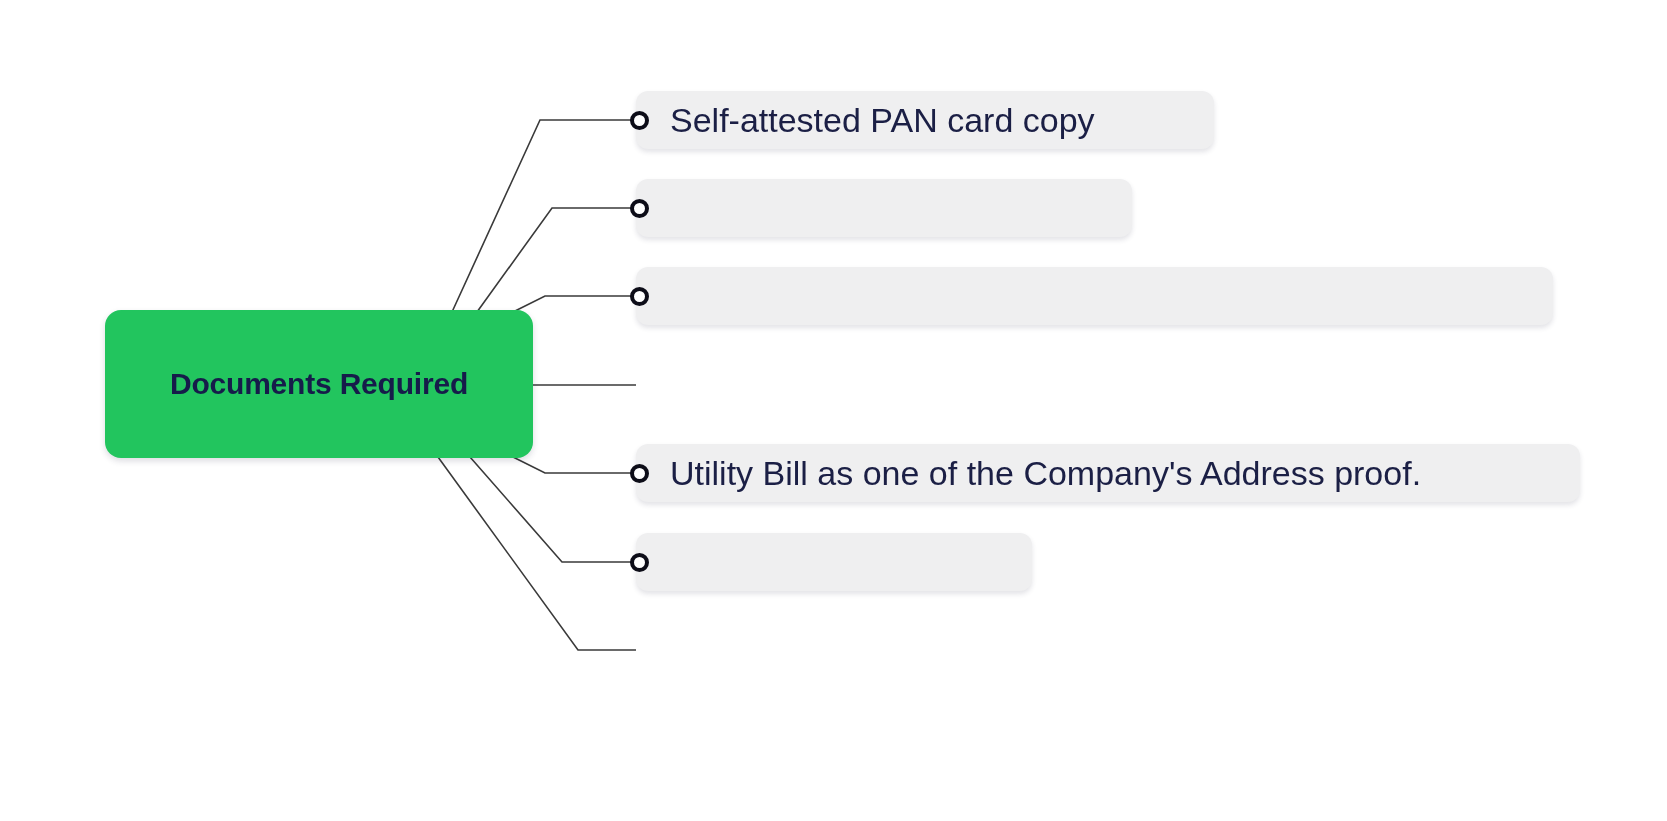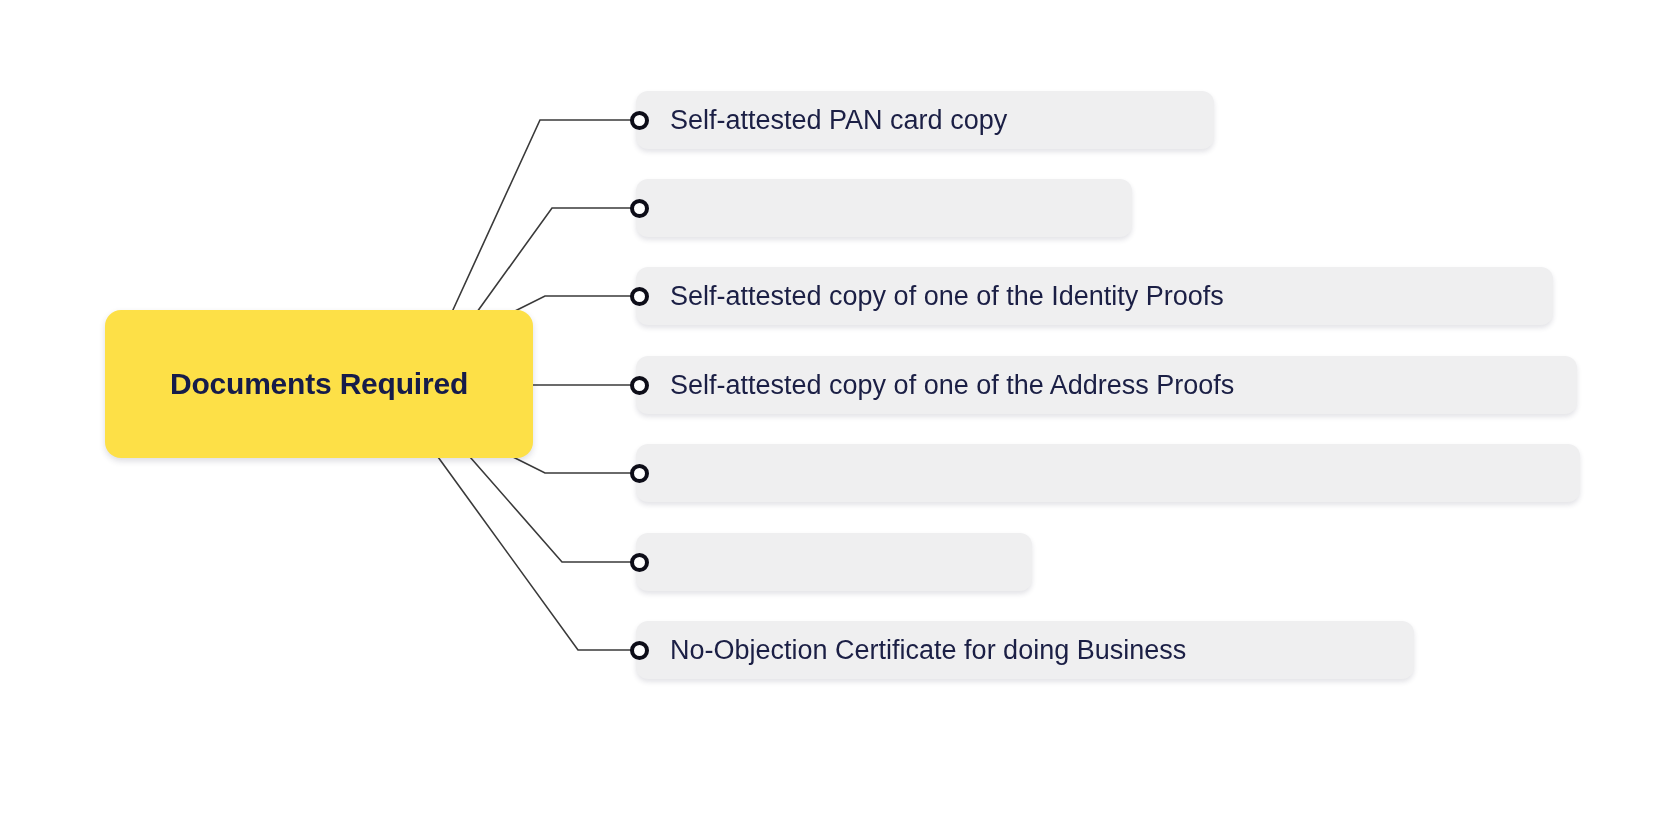--- a/index.html
+++ b/index.html
@@ -34,21 +34,21 @@
     overflow: visible;
   }
 
   
   .root-node {
     position: absolute;
     left: 105px;
     top: 310px;
     width: 428px;
     height: 148px;
-    background: #fde047;
+    background: #22c55e;
     border-radius: 16px;
     box-shadow: 0 3px 6px rgba(40, 40, 70, 0.16);
     display: flex;
     align-items: center;
     justify-content: center;
     box-sizing: border-box;
   }
   .root-label {
     font-size: 30px;
     font-weight: bold;
@@ -84,21 +84,21 @@
     border-radius: 50%;
     background: #ffffff;
     box-sizing: content-box;
     z-index: 3;
   }
   .leaf-text {
     position: relative;
     z-index: 2;
     padding-left: 34px;
     padding-right: 22px;
-    font-size: 27px;
+    font-size: 34px;
     color: #1b1f45;
     white-space: nowrap;
     line-height: 58px;
   }
 </style>
 </head>
 <body>
 
 <div id="diagram">
 
@@ -130,38 +130,28 @@
   </div>
 
   <div class="leaf" style="left:636px; top:179px; width:496px;">
     <div class="leaf-pill" style="width:496px;"></div>
     <span class="leaf-marker"></span>
   </div>
 
   <div class="leaf" style="left:636px; top:267px; width:917px;">
     <div class="leaf-pill" style="width:917px;"></div>
     <span class="leaf-marker"></span>
-    <span class="leaf-text">Self-attested copy of one of the Identity Proofs</span>
   </div>
 
-  <div class="leaf" style="left:636px; top:356px; width:941px;">
-    <div class="leaf-pill" style="width:941px;"></div>
-    <span class="leaf-marker"></span>
-    <span class="leaf-text">Self-attested copy of one of the Address Proofs</span>
-  </div>
 
   <div class="leaf" style="left:636px; top:444px; width:944px;">
     <div class="leaf-pill" style="width:944px;"></div>
     <span class="leaf-marker"></span>
+    <span class="leaf-text">Utility Bill as one of the Company's Address proof.</span>
   </div>
 
   <div class="leaf" style="left:636px; top:533px; width:396px;">
     <div class="leaf-pill" style="width:396px;"></div>
     <span class="leaf-marker"></span>
   </div>
 
-  <div class="leaf" style="left:636px; top:621px; width:778px;">
-    <div class="leaf-pill" style="width:778px;"></div>
-    <span class="leaf-marker"></span>
-    <span class="leaf-text">No-Objection Certificate for doing Business</span>
-  </div>
 
 </div>
 
 </body></html>

